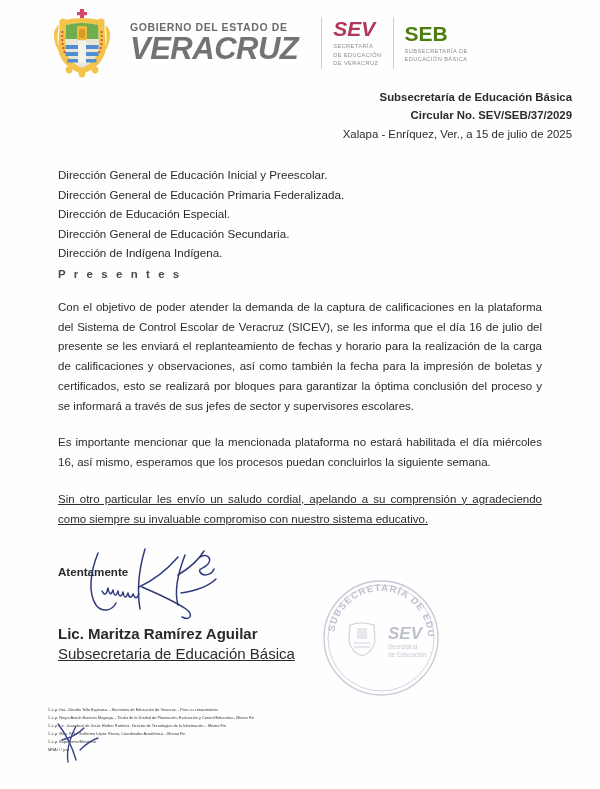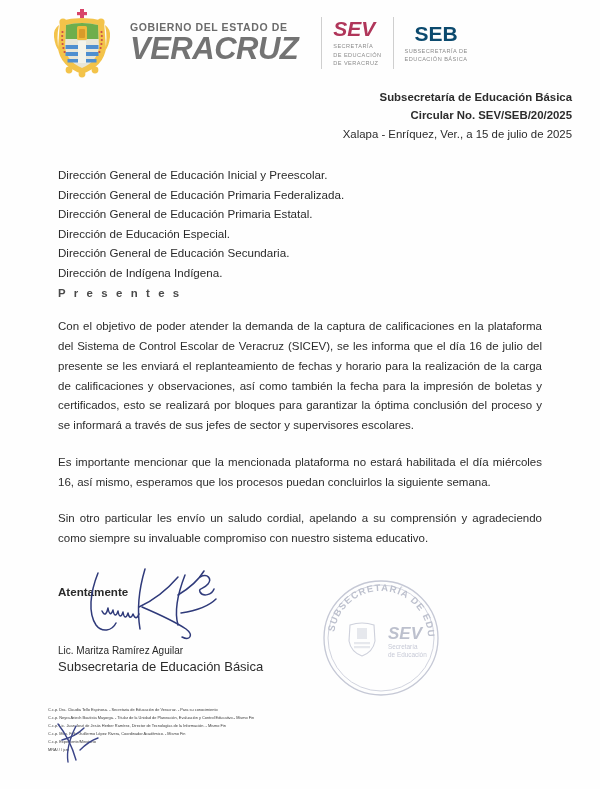--- a/index.html
+++ b/index.html
@@ -82,24 +82,23 @@
     font-size: 21px;
     font-weight: bold;
     font-style: italic;
     color: #b0365a;
     letter-spacing: 0px;
     line-height: 1;
   }
   .seb-word {
     font-size: 21px;
     font-weight: bold;
-    color: #0c4a6e;
+    color: #4d7c0f;
     letter-spacing: 0px;
     line-height: 1;
-    text-align: center;
   }
   .sev-sub, .seb-sub {
     font-size: 5.6px;
     color: #8b8b8b;
     letter-spacing: 0.45px;
     line-height: 1.5;
     margin-top: 3px;
     text-transform: uppercase;
   }
 
@@ -138,50 +137,51 @@
   .body-copy {
     margin: 18px 58px 0 58px;
   }
   .para {
     font-size: 11.5px;
     line-height: 1.72;
     color: #2c2c2c;
     margin-bottom: 17px;
     text-align: justify;
   }
-  .para.last { margin-bottom: 16px; }
+  .para.last { margin-bottom: 16px; text-decoration: underline; }
 
   
   .signature-block {
     margin: 36px 0 0 58px;
     position: relative;
   }
   .atentamente {
     font-size: 11.6px;
     font-weight: bold;
     color: #2a2a2a;
   }
   .signature-mark {
     position: absolute;
     left: 24px;
     top: -18px;
     width: 180px;
     height: 78px;
     pointer-events: none;
   }
   .signer-name {
-    font-size: 10px;
-    font-weight: normal;
+    font-size: 15px;
+    font-weight: bold;
     color: #2a2a2a;
     margin-top: 47px;
   }
   .signer-title {
-    font-size: 13px;
+    font-size: 15px;
     color: #2c2c2c;
     margin-top: 3px;
+    text-decoration: underline;
   }
 
   
   .seal {
     position: absolute;
     left: 318px;
     top: 575px;
     width: 126px;
     height: 126px;
     opacity: 0.5;
@@ -283,28 +283,27 @@
       <div class="seb-wrap">
         <div class="seb-word">SEB</div>
         <div class="seb-sub">SUBSECRETARÍA DE</div>
         <div class="seb-sub" style="margin-top:0">EDUCACIÓN BÁSICA</div>
       </div>
     </div>
   </div>
 
   <div class="doc-header">
     <div class="line bold">Subsecretaría de Educación Básica</div>
-    <div class="line bold">Circular No. SEV/SEB/20/2025</div>
+    <div class="line bold">Circular No. SEV/SEB/37/2029</div>
     <div class="line">Xalapa - Enríquez, Ver., a 15 de julio de 2025</div>
   </div>
 
   <div class="addressees">
     <div class="addressee">Dirección General de Educación Inicial y Preescolar.</div>
     <div class="addressee">Dirección General de Educación Primaria Federalizada.</div>
-    <div class="addressee">Dirección General de Educación Primaria Estatal.</div>
     <div class="addressee">Dirección de Educación Especial.</div>
     <div class="addressee">Dirección General de Educación Secundaria.</div>
     <div class="addressee">Dirección de Indígena Indígena.</div>
     <div class="presentes">P r e s e n t e s</div>
   </div>
 
   <div class="body-copy">
     <p class="para">Con el objetivo de poder atender la demanda de la captura de calificaciones en la plataforma del Sistema de Control Escolar de Veracruz (SICEV), se les informa que el día 16 de julio del presente se les enviará el replanteamiento de fechas y horario para la realización de la carga de calificaciones y observaciones, así como también la fecha para la impresión de boletas y certificados, esto se realizará por bloques para garantizar la óptima conclusión del proceso y se informará a través de sus jefes de sector y supervisores escolares.</p>
     <p class="para">Es importante mencionar que la mencionada plataforma no estará habilitada el día miércoles 16, así mismo, esperamos que los procesos puedan concluirlos la siguiente semana.</p>
     <p class="para last">Sin otro particular les envío un saludo cordial, apelando a su comprensión y agradeciendo como siempre su invaluable compromiso con nuestro sistema educativo.</p>

